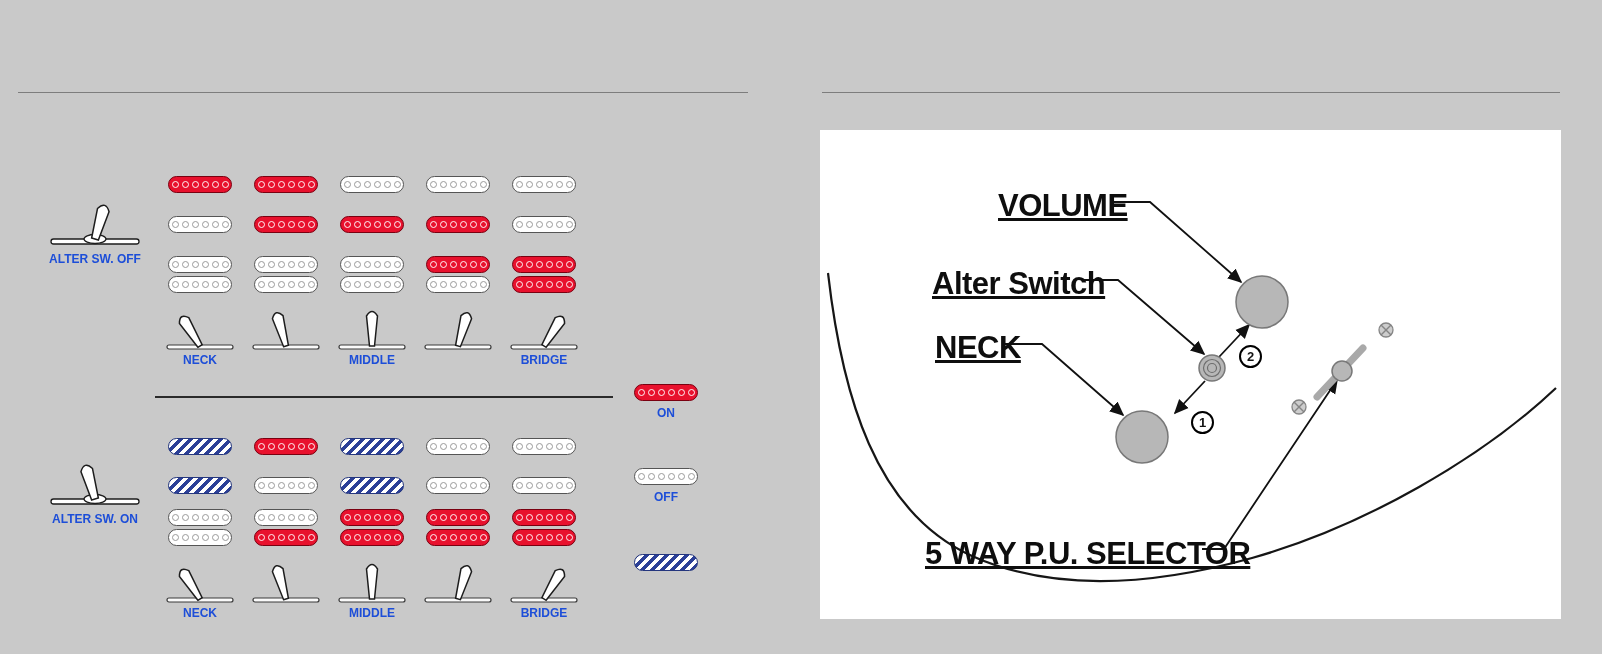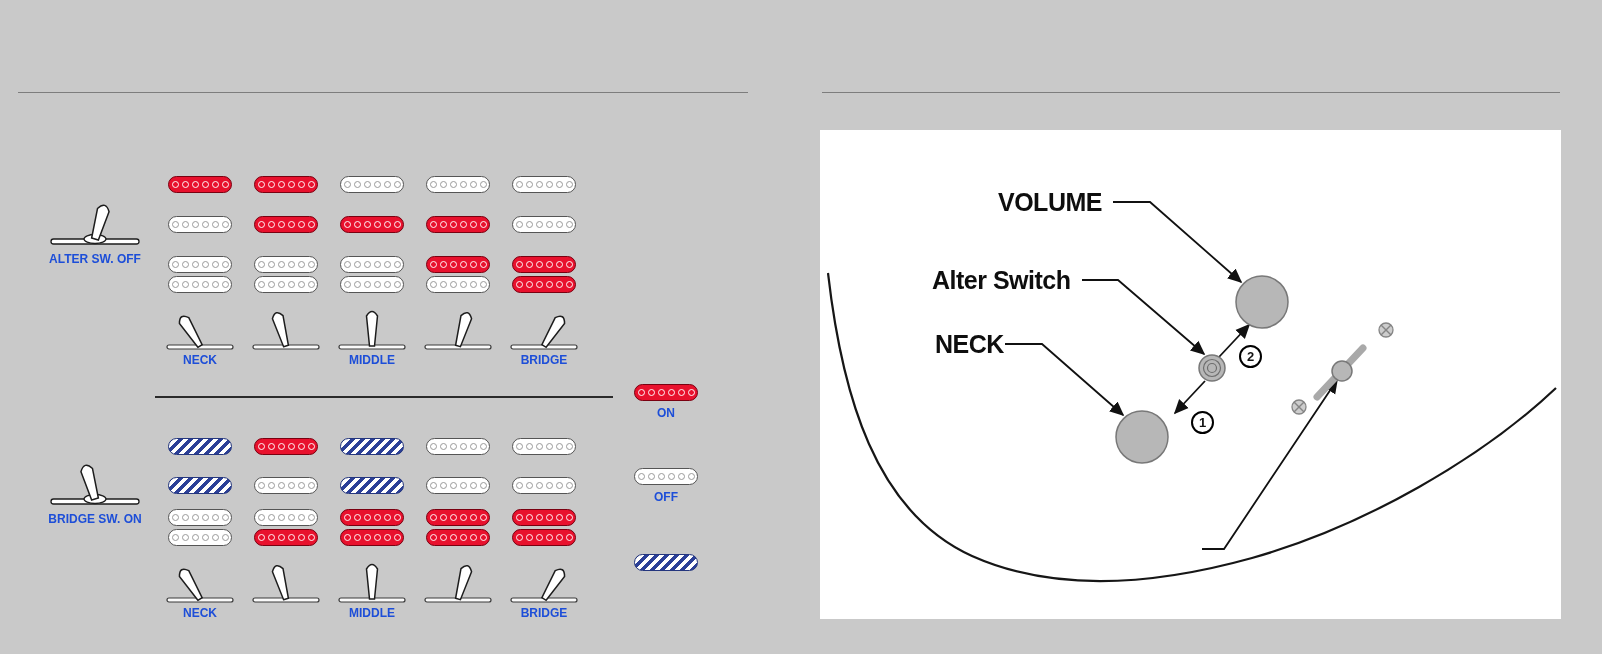--- a/index.html
+++ b/index.html
@@ -17,37 +17,37 @@
   .pickup.off{background:#ffffff;border:1px solid #555;}
   .pickup.off .dot{border:1.5px solid #9a9a9a;background:#fff;}
   .pickup.series{background:repeating-linear-gradient(135deg,var(--series,#2b3f97) 0 3.5px,#ffffff 3.5px 7px);
           border:1px solid #24367e;}
   .dot{width:7px;height:7px;border-radius:50%;box-sizing:border-box;}
 
   .swicon,.altericon{position:absolute;}
 
   .panel{position:absolute;left:820px;top:130px;width:741px;height:489px;background:var(--panel,#ffffff);}
   .panel-svg{position:absolute;left:0;top:0;}
-  .plabel{position:absolute;font-weight:700;font-size:25px;white-space:nowrap;color:#0e0e0e;letter-spacing:-0.5px;}
+  .plabel{position:absolute;font-weight:700;font-size:31px;white-space:nowrap;color:#0e0e0e;letter-spacing:-0.5px;text-decoration:underline;}
   .circnum{position:absolute;width:19px;height:19px;border:2px solid #000;border-radius:50%;background:#fff;
            display:flex;align-items:center;justify-content:center;font-size:13px;font-weight:700;}
   .knob{fill:var(--knob,#b7b7b7);stroke:#787878;stroke-width:1.5;}
 </style>
 </head>
 <body>
 
 <div class="canvas" id="canvas">
 
   <div class="rule" style="left:18px;width:730px"></div>
   <div class="rule" style="left:822px;width:738px"></div>
 
   <div class="divider"></div>
 
   <div class="smalllbl" style="left:25px;top:252px;width:140px">ALTER SW. OFF</div>
-  <div class="smalllbl" style="left:25px;top:512px;width:140px">BRIDGE SW. ON</div>
+  <div class="smalllbl" style="left:25px;top:512px;width:140px">ALTER SW. ON</div>
 
   <div class="smalllbl" style="left:160px;top:353px;width:80px">NECK</div>
   <div class="smalllbl" style="left:332px;top:353px;width:80px">MIDDLE</div>
   <div class="smalllbl" style="left:504px;top:353px;width:80px">BRIDGE</div>
 
   <div class="smalllbl" style="left:160px;top:606px;width:80px">NECK</div>
   <div class="smalllbl" style="left:332px;top:606px;width:80px">MIDDLE</div>
   <div class="smalllbl" style="left:504px;top:606px;width:80px">BRIDGE</div>
 
   <div class="smalllbl" style="left:634px;top:406px;width:64px">ON</div>
@@ -88,20 +88,21 @@
       <g>
         <circle cx="392" cy="238" r="13" class="knob"></circle>
         <circle cx="392" cy="238" r="8.5" fill="none" stroke="#6e6e6e" stroke-width="1.2"></circle>
         <circle cx="392" cy="238" r="4.5" fill="none" stroke="#6e6e6e" stroke-width="1.2"></circle>
       </g>
     </svg>
 
     <div class="plabel" style="left:178px;top:58px">VOLUME</div>
     <div class="plabel" style="left:112px;top:136px">Alter Switch</div>
     <div class="plabel" style="left:115px;top:200px">NECK</div>
+    <div class="plabel" style="left:105px;top:406px">5 WAY P.U. SELECTOR</div>
 
     <div class="circnum" style="left:419px;top:215px">2</div>
     <div class="circnum" style="left:371px;top:281px">1</div>
   </div>
 
 <div class="pickup on" style="left: 168px; top: 176px;">
       <span class="dot"></span>
       <span class="dot"></span>
       <span class="dot"></span>
       <span class="dot"></span>

